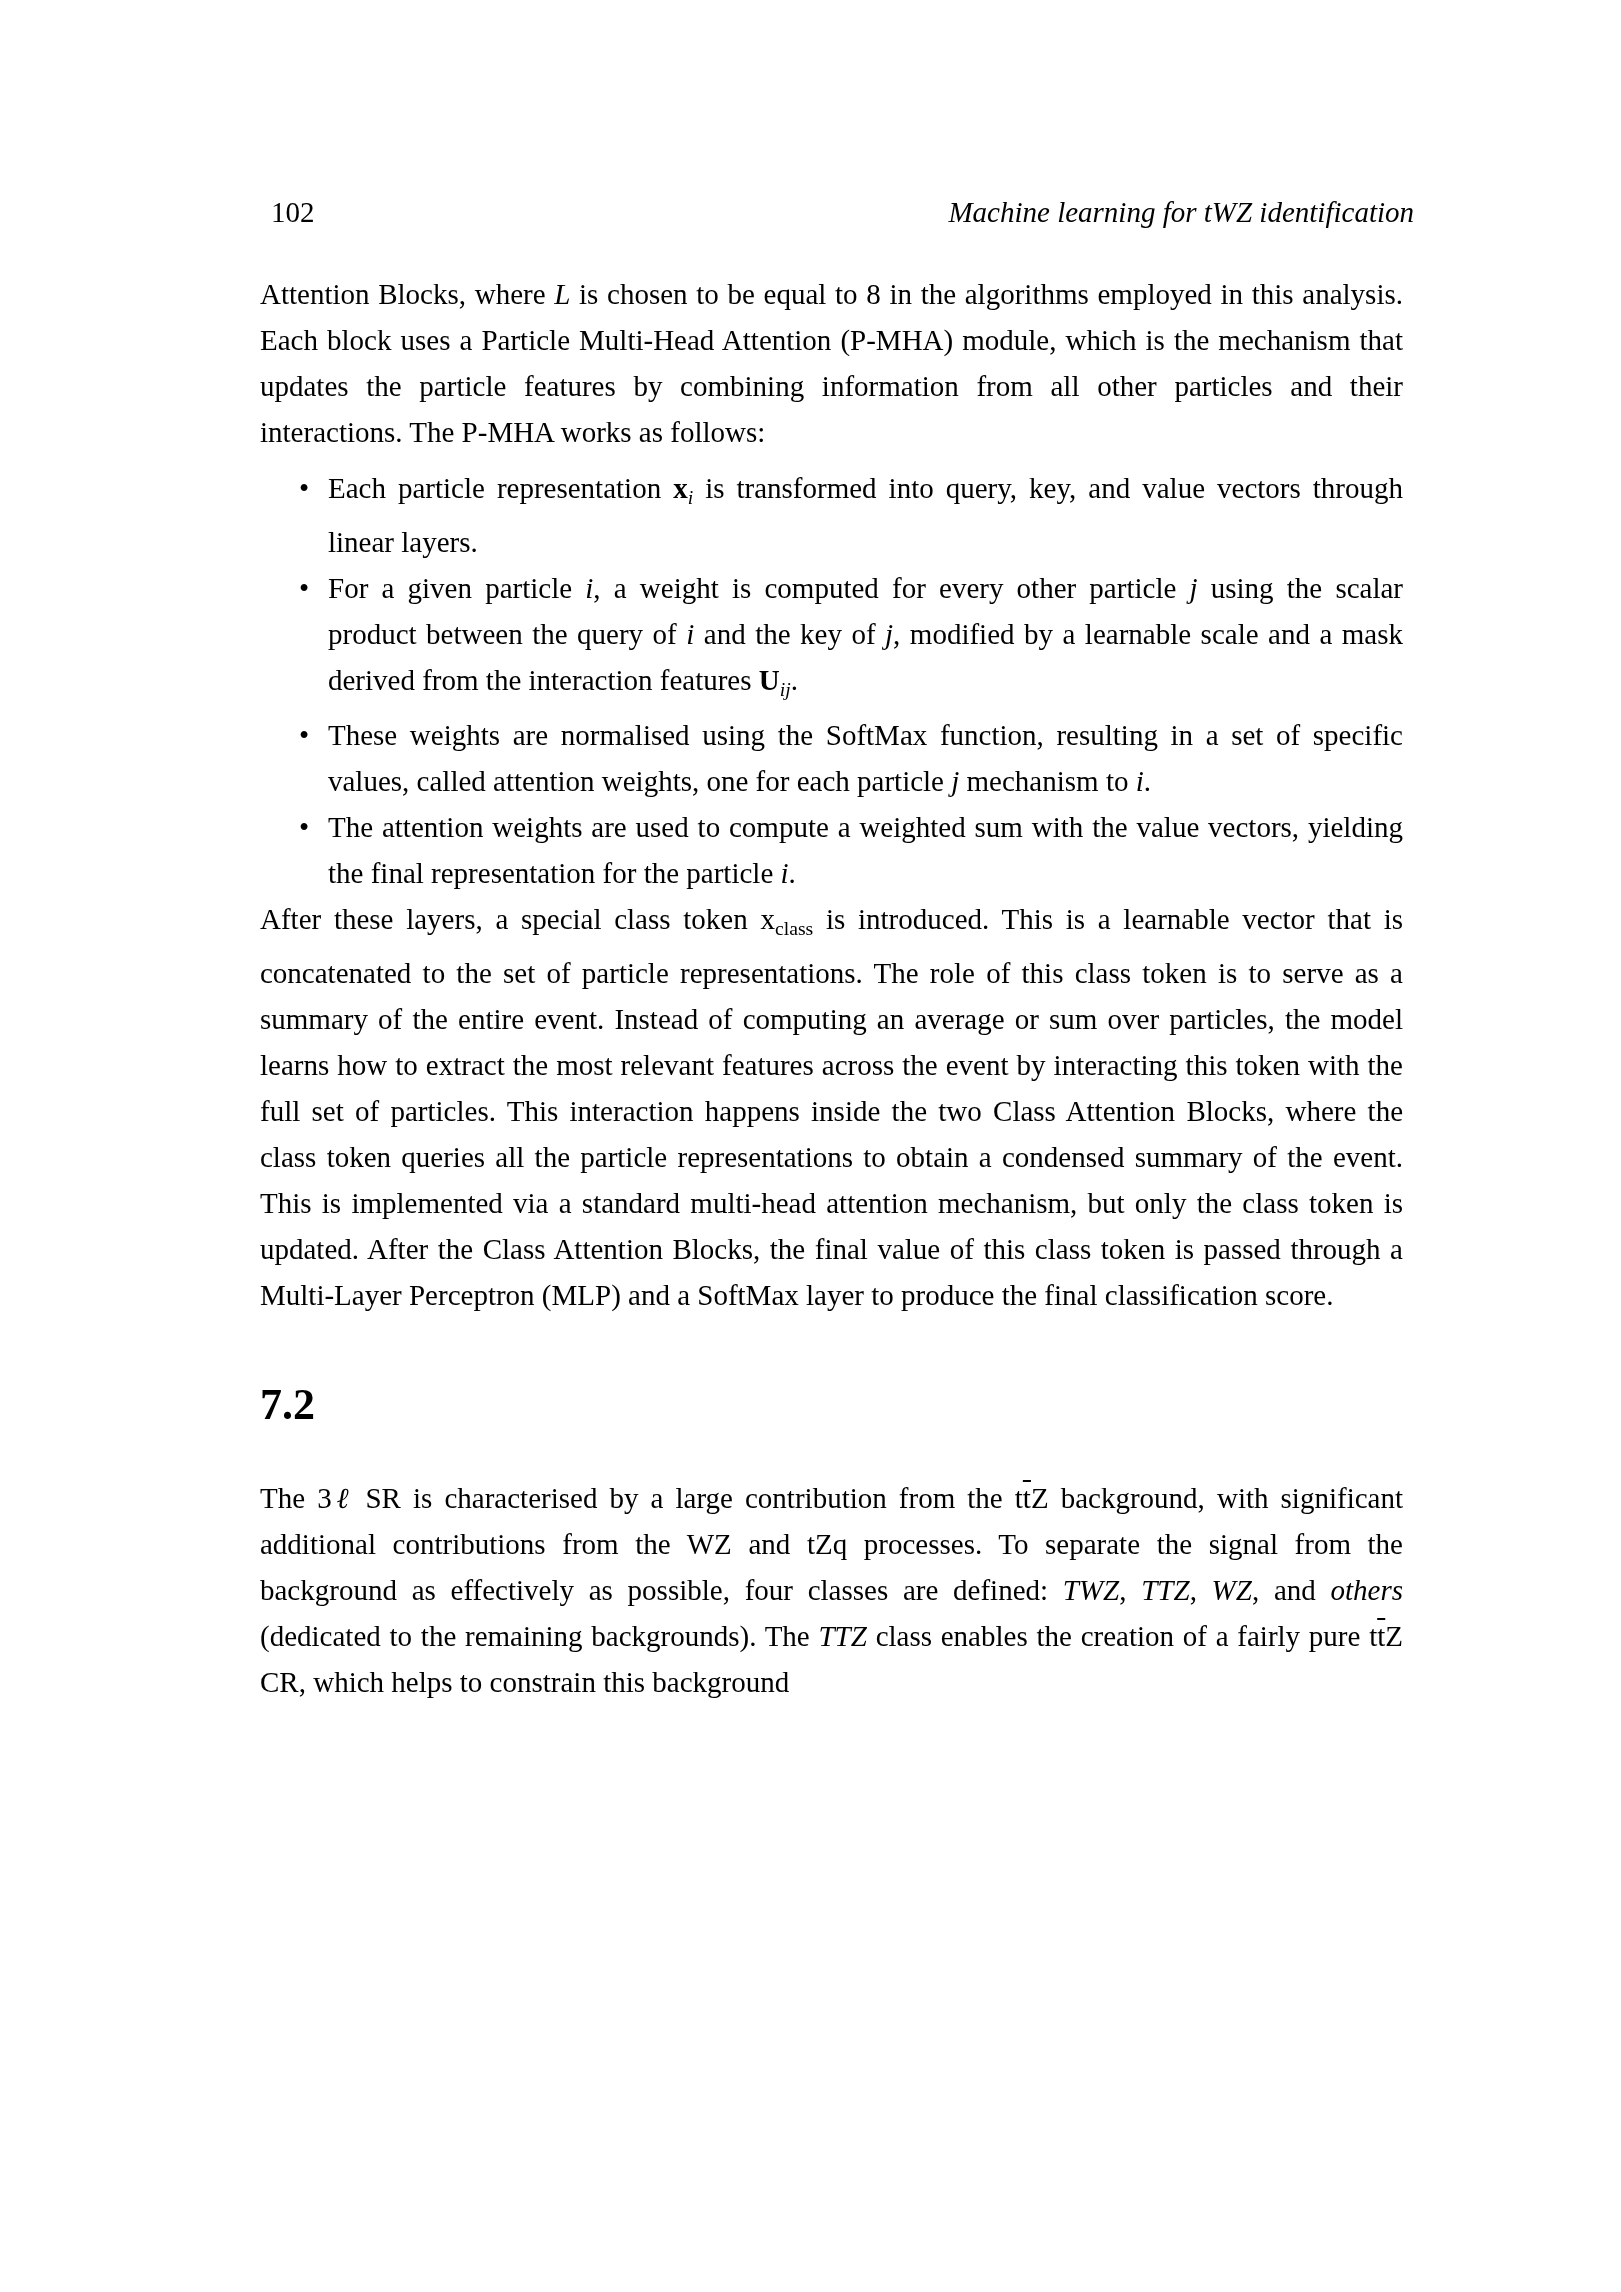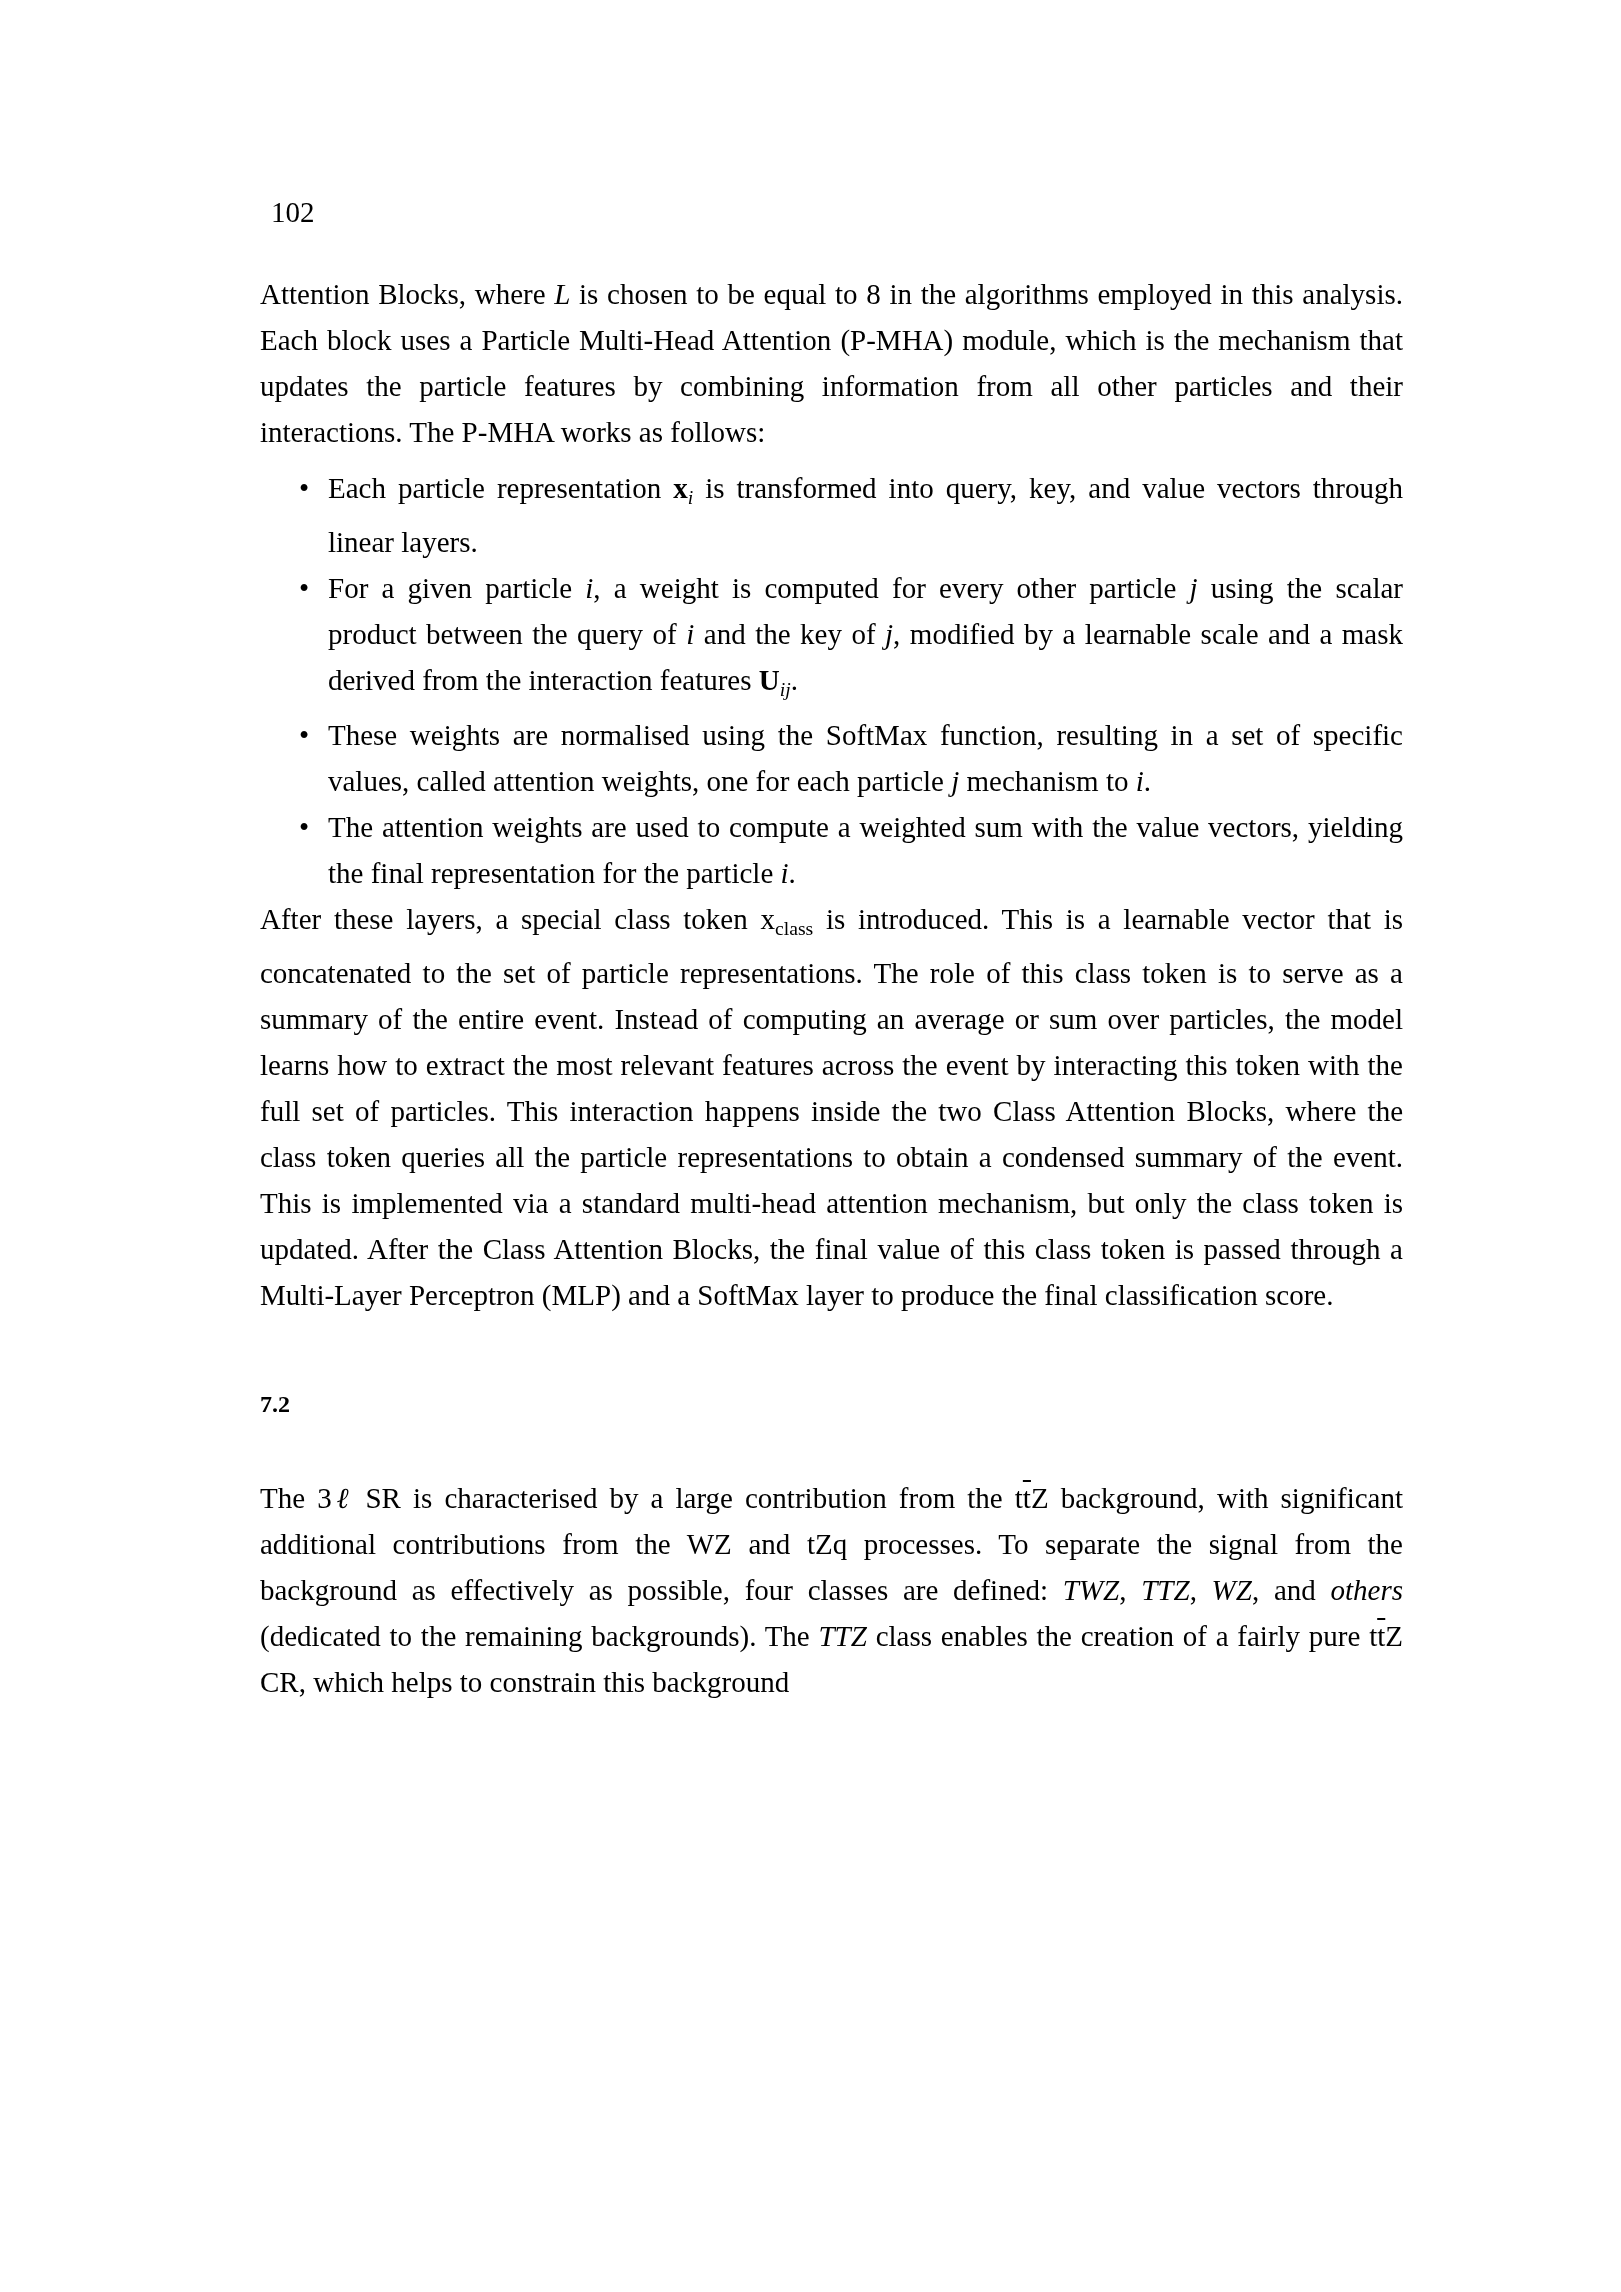--- a/index.html
+++ b/index.html
@@ -21,40 +21,41 @@
   .content{
     position:absolute;top:271px;left:232px;width:1143px;
     font-size:29px;line-height:46px;
   }
   p{margin:0;padding:0;text-align:justify;}
   ul.blist{list-style:none;margin:9.8px 0 0 0;padding:0;}
   ul.blist li{position:relative;}
   .bullet{position:absolute;left:39px;top:0;}
   .li-text{display:block;margin-left:68px;text-align:justify;}
   h2.sec{
-    font-size:24px;font-weight:bold;line-height:43px;
+    font-size:44px;font-weight:bold;line-height:43px;
     margin:65px 0 49px 0;display:flex;text-align:left;
   }
   .sec-num{min-width:100px;}
   
   .s-i{font-style:italic;}
   .s-b{font-weight:bold;}
   .s-sub{font-size:68%;vertical-align:-0.28em;}
   .s-subi{font-size:68%;vertical-align:-0.28em;font-style:italic;}
   .s-ov{text-decoration:overline;}
   .s-m{font-weight:normal;}
   .s-mi{font-weight:normal;font-style:italic;}
 </style>
 </head>
 <body>
 
 <div class="page">
 
   <div class="pagehead">
     <span>102</span>
+    <span class="run-title">Machine learning for tWZ identification</span>
   </div>
 
   <div class="content">
 
     <p><span>Attention Blocks, where </span><span class="s-i">L</span><span> is chosen to be equal to 8 in the algorithms employed in this analysis. Each block uses a Particle Multi-Head Attention (P-MHA) module, which is the mechanism that updates the particle features by combining information from all other particles and their interactions. The P-MHA works as follows:</span></p>
 
     <ul class="blist">
       <li>
         <span class="bullet">•</span>
         <span class="li-text"><span>Each particle representation </span><span class="s-b">x</span><span class="s-subi">i</span><span> is transformed into query, key, and value vectors through linear layers.</span></span>

